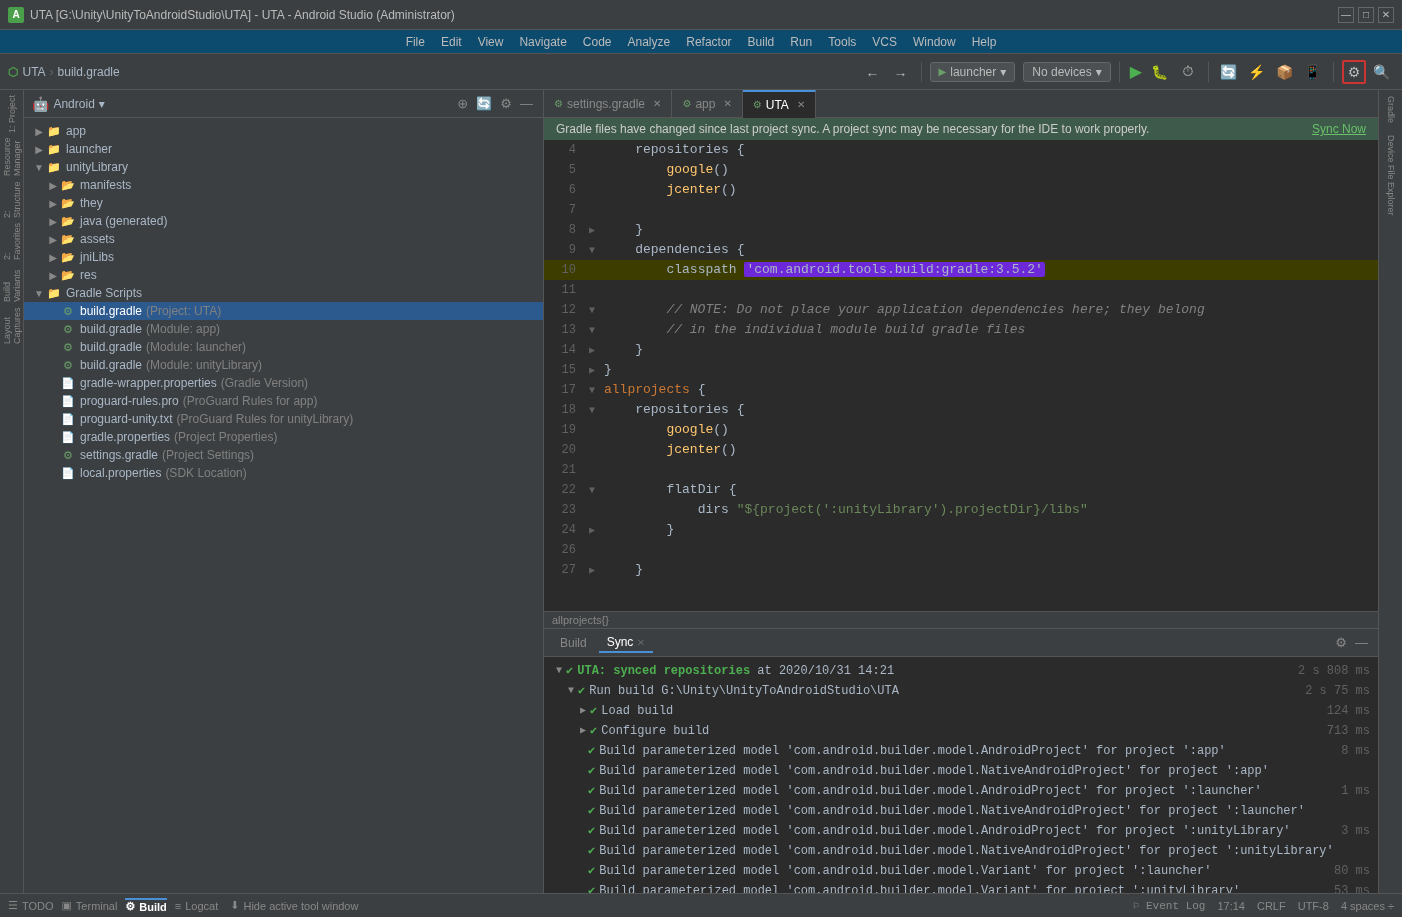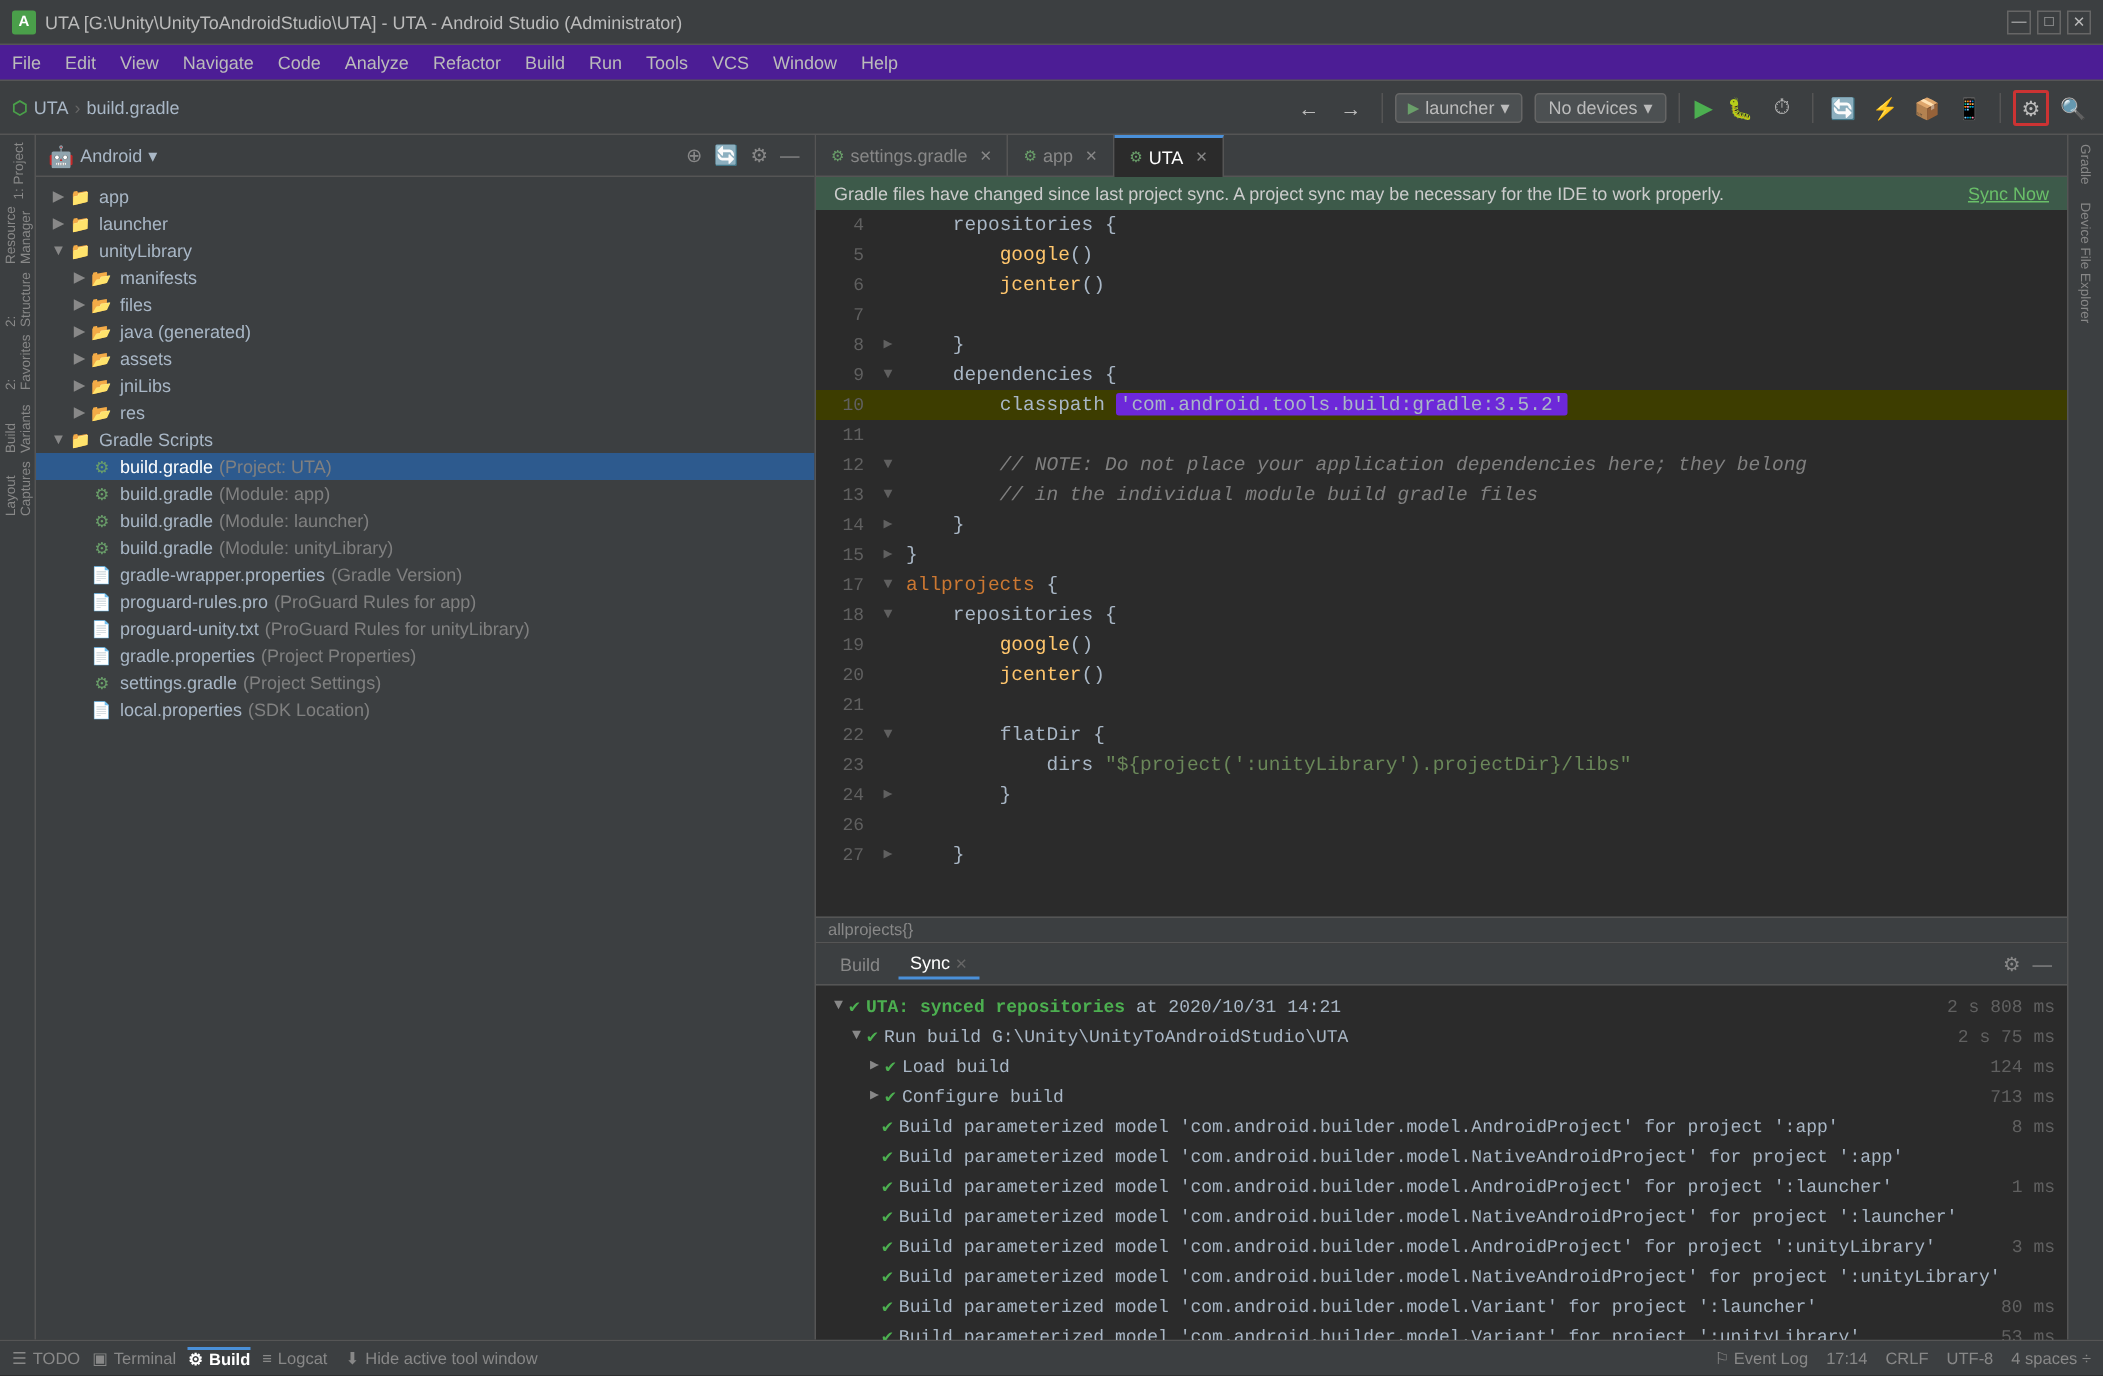--- a/index.html
+++ b/index.html
@@ -6,21 +6,21 @@
     body { font-family: 'Segoe UI', Arial, sans-serif; font-size: 12px; background: #2b2b2b; color: #a9b7c6; overflow: hidden; width: 1402px; height: 917px; }
 
     
     #title-bar { background: #3c3f41; height: 30px; display: flex; align-items: center; padding: 0 8px; border-bottom: 1px solid #555; }
     #title-bar .title-icon { width: 16px; height: 16px; background: #4a9f4a; border-radius: 2px; margin-right: 6px; display: flex; align-items: center; justify-content: center; color: #fff; font-size: 10px; font-weight: bold; flex-shrink: 0; }
     #title-bar .title-text { font-size: 12px; color: #bbb; flex: 1; }
     #title-bar .win-controls { display: flex; gap: 4px; }
     #title-bar .win-btn { width: 16px; height: 16px; border: 1px solid #666; background: #3c3f41; color: #bbb; font-size: 10px; display: flex; align-items: center; justify-content: center; cursor: pointer; }
 
     
-    #menu-bar { background: #4c1d95; height: 24px; display: flex; align-items: center; padding: 0 0; border-bottom: 1px solid #555; }
+    #menu-bar { background: #0c4a6e; height: 24px; display: flex; align-items: center; padding: 0 20px; border-bottom: 1px solid #555; justify-content: center; }
     #menu-bar .menu-item { padding: 2px 8px; font-size: 12px; color: #bbb; cursor: pointer; }
 
     
     #toolbar { background: #3c3f41; height: 36px; display: flex; align-items: center; padding: 0 8px; gap: 4px; border-bottom: 1px solid #555; }
     .tb-btn { width: 24px; height: 24px; border: none; background: transparent; color: #bbb; font-size: 14px; cursor: pointer; display: flex; align-items: center; justify-content: center; border-radius: 2px; }
     .tb-sep { width: 1px; height: 20px; background: #555; margin: 0 4px; }
     .tb-breadcrumb { display: flex; align-items: center; gap: 4px; font-size: 12px; color: #a9b7c6; }
     .tb-breadcrumb .bc-sep { color: #666; }
 
     
@@ -228,21 +228,21 @@
       <div class="tree-item">
         <span class="tree-indent" style="width:22px"></span>
         <span class="tree-arrow">▶</span>
         <span class="item-icon" style="color:#aaaaaa;">📂</span>
         <span class="item-label">manifests</span>
       </div>
       <div class="tree-item">
         <span class="tree-indent" style="width:22px"></span>
         <span class="tree-arrow">▶</span>
         <span class="item-icon" style="color:#aaaaaa;">📂</span>
-        <span class="item-label">files</span>
+        <span class="item-label">they</span>
       </div>
       <div class="tree-item">
         <span class="tree-indent" style="width:22px"></span>
         <span class="tree-arrow">▶</span>
         <span class="item-icon" style="color:#aaaaaa;">📂</span>
         <span class="item-label">java (generated)</span>
       </div>
       <div class="tree-item">
         <span class="tree-indent" style="width:22px"></span>
         <span class="tree-arrow">▶</span>
@@ -649,19 +649,19 @@
     <div class="status-item">
       <span>≡</span>
       <span>Logcat</span>
     </div>
   </div>
   <div class="status-item">
     <span>⬇</span>
     <span>Hide active tool window</span>
   </div>
   <div class="status-right">
-    <span style="color:#888;">⚐ Event Log</span>
+    <span style="color:#888;font-family:Liberation Mono, monospace;">⚐ Event Log</span>
     <span>17:14</span>
     <span style="cursor:pointer;">CRLF</span>
     <span style="cursor:pointer;">UTF-8</span>
     <span style="cursor:pointer;">4 spaces ÷</span>
   </div>
 </div>
 
 </body></html>

